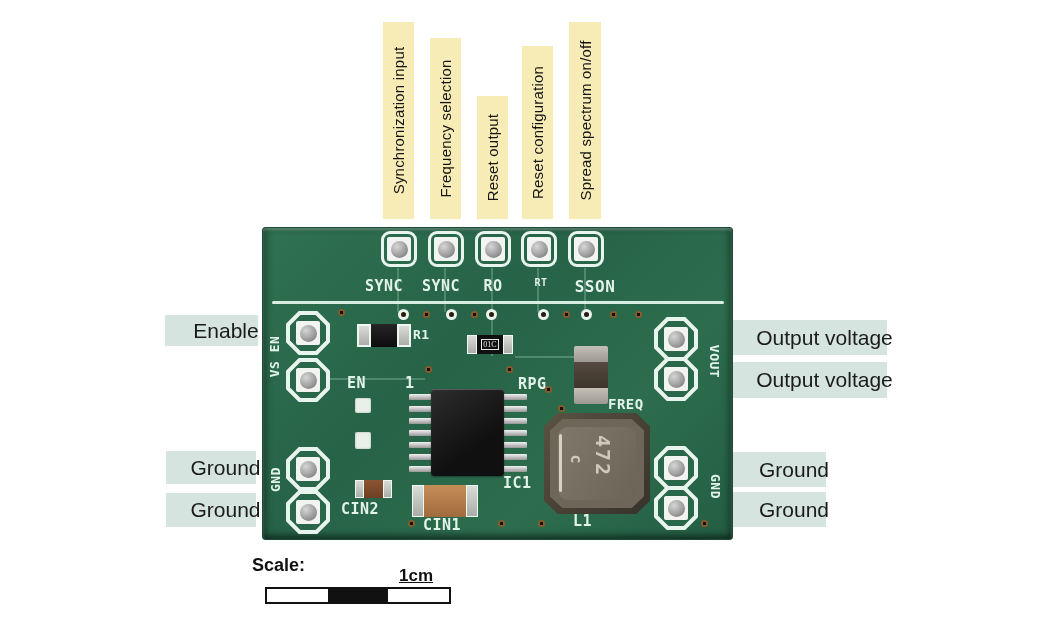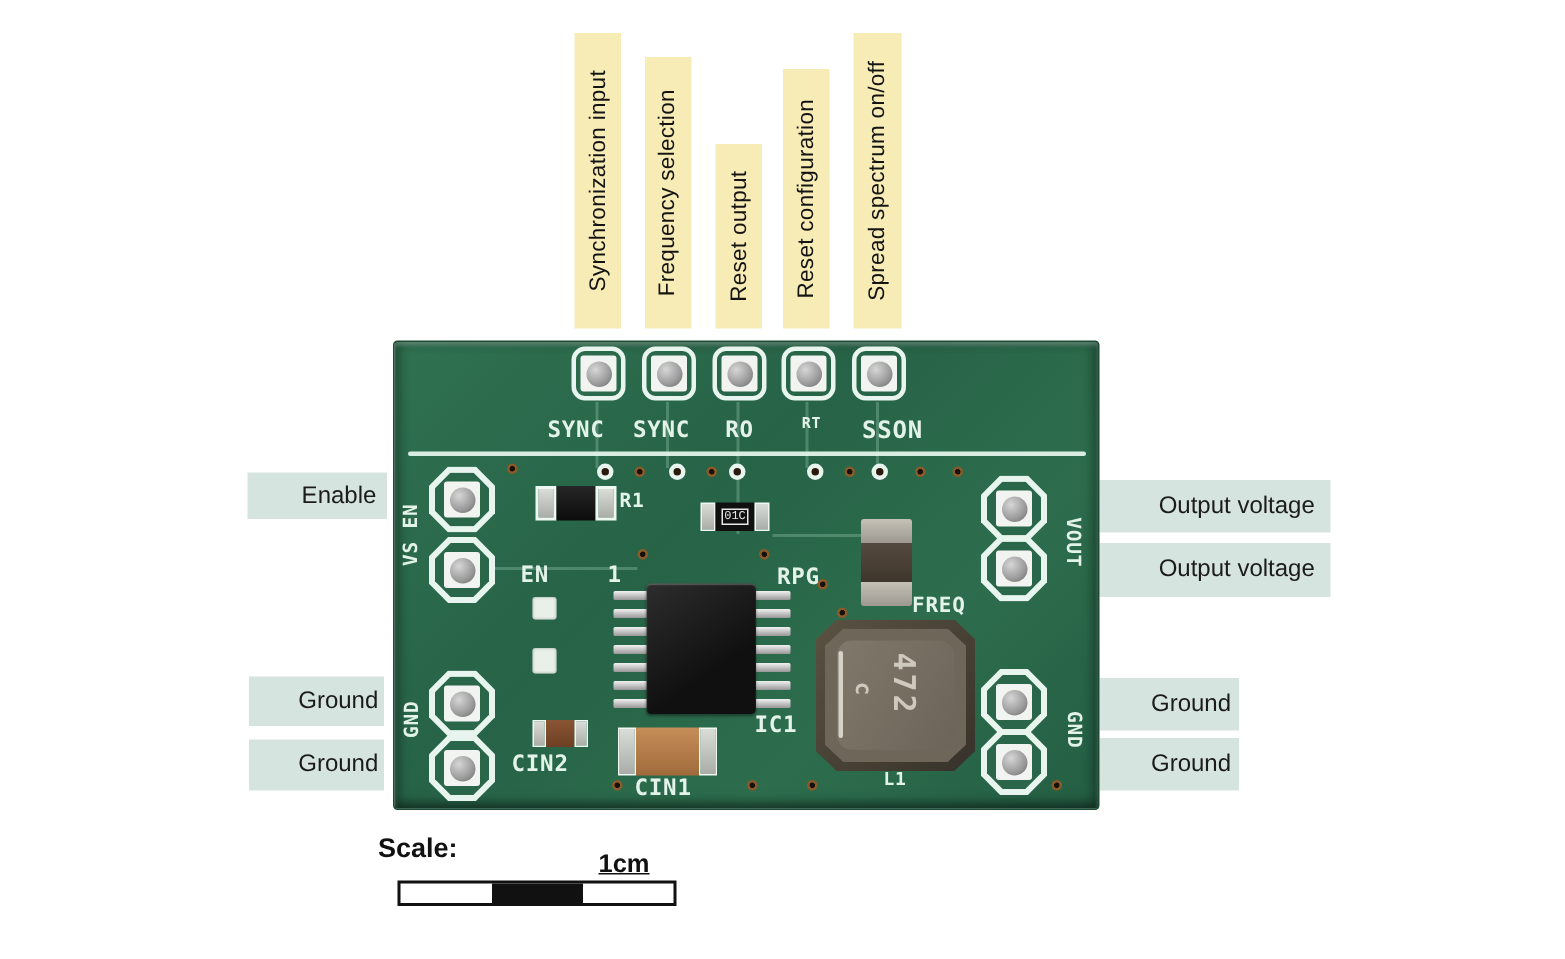--- a/index.html
+++ b/index.html
@@ -3,21 +3,21 @@
 <meta charset="utf-8">
 <style>
   html,body{margin:0;padding:0;background:#fff;}
   .stage{position:relative;width:1043px;height:639px;background:#ffffff;overflow:hidden;
          font-family:"Liberation Sans",sans-serif;}
 
   
   .vlabel{position:absolute;background:#f8ecb6;display:flex;align-items:center;justify-content:center;}
   .vlabel span{transform:rotate(-90deg);white-space:nowrap;font-size:15px;color:#141414;letter-spacing:.2px;}
   .hlabel{position:absolute;background:#d6e4df;display:flex;align-items:center;justify-content:center;}
-  .hlabel span{font-size:16px;color:#1b1b1b;white-space:nowrap;padding-left:29px;}
+  .hlabel span{font-size:21px;color:#1b1b1b;white-space:nowrap;padding-left:29px;}
 
   
   .pcb{position:absolute;left:262px;top:227px;width:469px;height:311px;border-radius:3px;
        background:linear-gradient(135deg,#2f7150 0%,#276347 40%,#2d6d4d 70%,#245e43 100%);
        border:1px solid #1b4b35;
        box-shadow:inset 0 2px 3px rgba(255,255,255,.28),inset 0 -4px 7px rgba(0,0,0,.38),
                   inset 4px 0 7px rgba(0,0,0,.22),inset -4px 0 7px rgba(0,0,0,.22);}
   .silk{position:absolute;color:#e3f3e9;font-family:"DejaVu Sans Mono",monospace;font-weight:bold;
         font-size:13px;letter-spacing:.5px;white-space:nowrap;}
   .silk-line{position:absolute;background:#e3f3e9;height:3px;border-radius:2px;opacity:.95;}
@@ -275,21 +275,21 @@
     <div class="chip2end" style="left:94px;top:96px;width:54px;height:23px;">
       <span class="endcap" style="width:14px;"></span>
       <span style="flex:1;background:linear-gradient(180deg,#262626,#0c0c0c);"></span>
       <span class="endcap" style="width:14px;"></span>
     </div>
     <div class="silk" style="left:150px;top:99px;">R1</div>
 
     <div class="chip2end" style="left:204px;top:107px;width:46px;height:19px;">
       <span class="endcap" style="width:10px;border-width:1px;"></span>
       <span style="flex:1;background:#101010;display:flex;align-items:center;justify-content:center;">
-        <span style="color:#e8e8e8;font-size:8px;font-family:Liberation Mono, monospace;border:1px solid #e8e8e8;line-height:9px;padding:0 1px;">01C</span>
+        <span style="color:#e8e8e8;font-size:8px;font-family:Liberation Serif, serif;border:1px solid #e8e8e8;line-height:9px;padding:0 1px;">01C</span>
       </span>
       <span class="endcap" style="width:10px;border-width:1px;"></span>
     </div>
     <div class="silk" style="left:255px;top:105px;font-size:15px;margin-top:42px;">RPG</div>
 
     <div class="silk" style="left:84px;top:146px;font-size:15px;">EN</div>
     <div class="silk" style="left:142px;top:146px;font-size:15px;">1</div>
     <div class="whitepad" style="left:92px;top:170px;width:16px;height:15px;"></div>
     <div class="whitepad" style="left:92px;top:204px;width:16px;height:17px;"></div>
 
@@ -322,21 +322,21 @@
       <span class="ind-face"></span>
       <span class="ind-center"></span>
       <span class="ind-tick"></span>
       <span class="ind-mark" style="left:22px;top:28px;width:20px;height:36px;">
         <span style="font-size:15px;">c</span>
         </span>
       <span class="ind-mark" style="left:44px;top:10px;width:30px;height:66px;">
         <span style="font-size:20px;letter-spacing:2px;">472</span>
         </span>
     </div>
-    <div class="silk" style="left:326px;top:284px;font-size:12px;">L1</div>
+    <div class="silk" style="left:310px;top:284px;font-size:15px;">L1</div>
 
     <div class="chip2end" style="left:149px;top:257px;width:66px;height:32px;">
       <span class="endcap" style="width:12px;border-width:1px;"></span>
       <span style="flex:1;background:linear-gradient(180deg,#c68d58,#a06b3c);"></span>
       <span class="endcap" style="width:12px;border-width:1px;"></span>
     </div>
     <div class="silk" style="left:160px;top:288px;font-size:15px;">CIN1</div>
 
     <div class="chip2end" style="left:92px;top:252px;width:37px;height:18px;">
       <span class="endcap" style="width:9px;border-width:1px;"></span>

